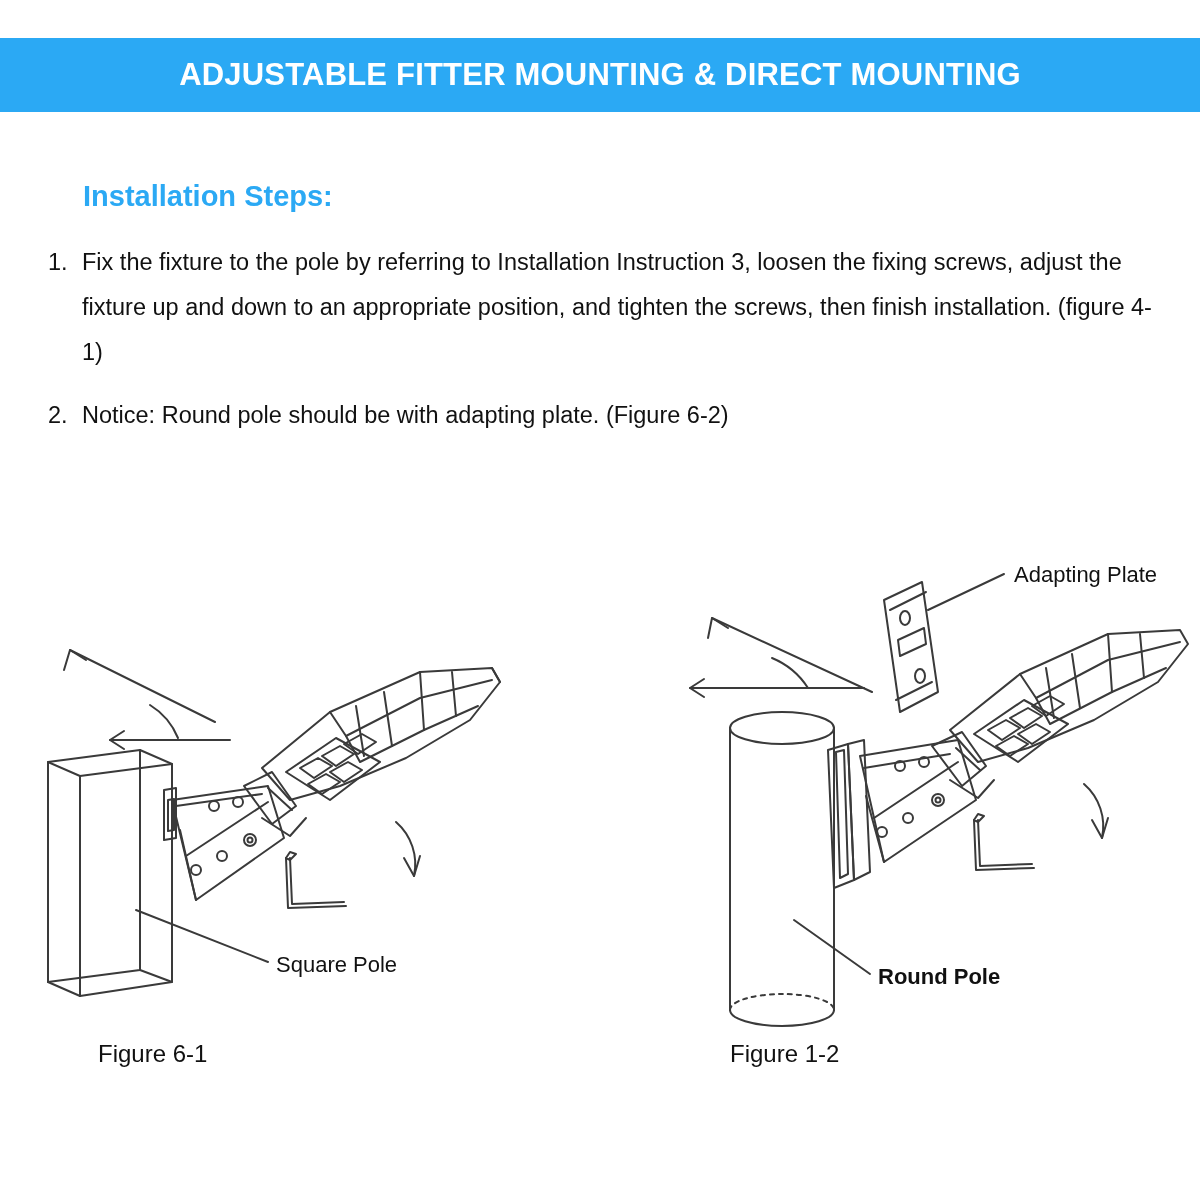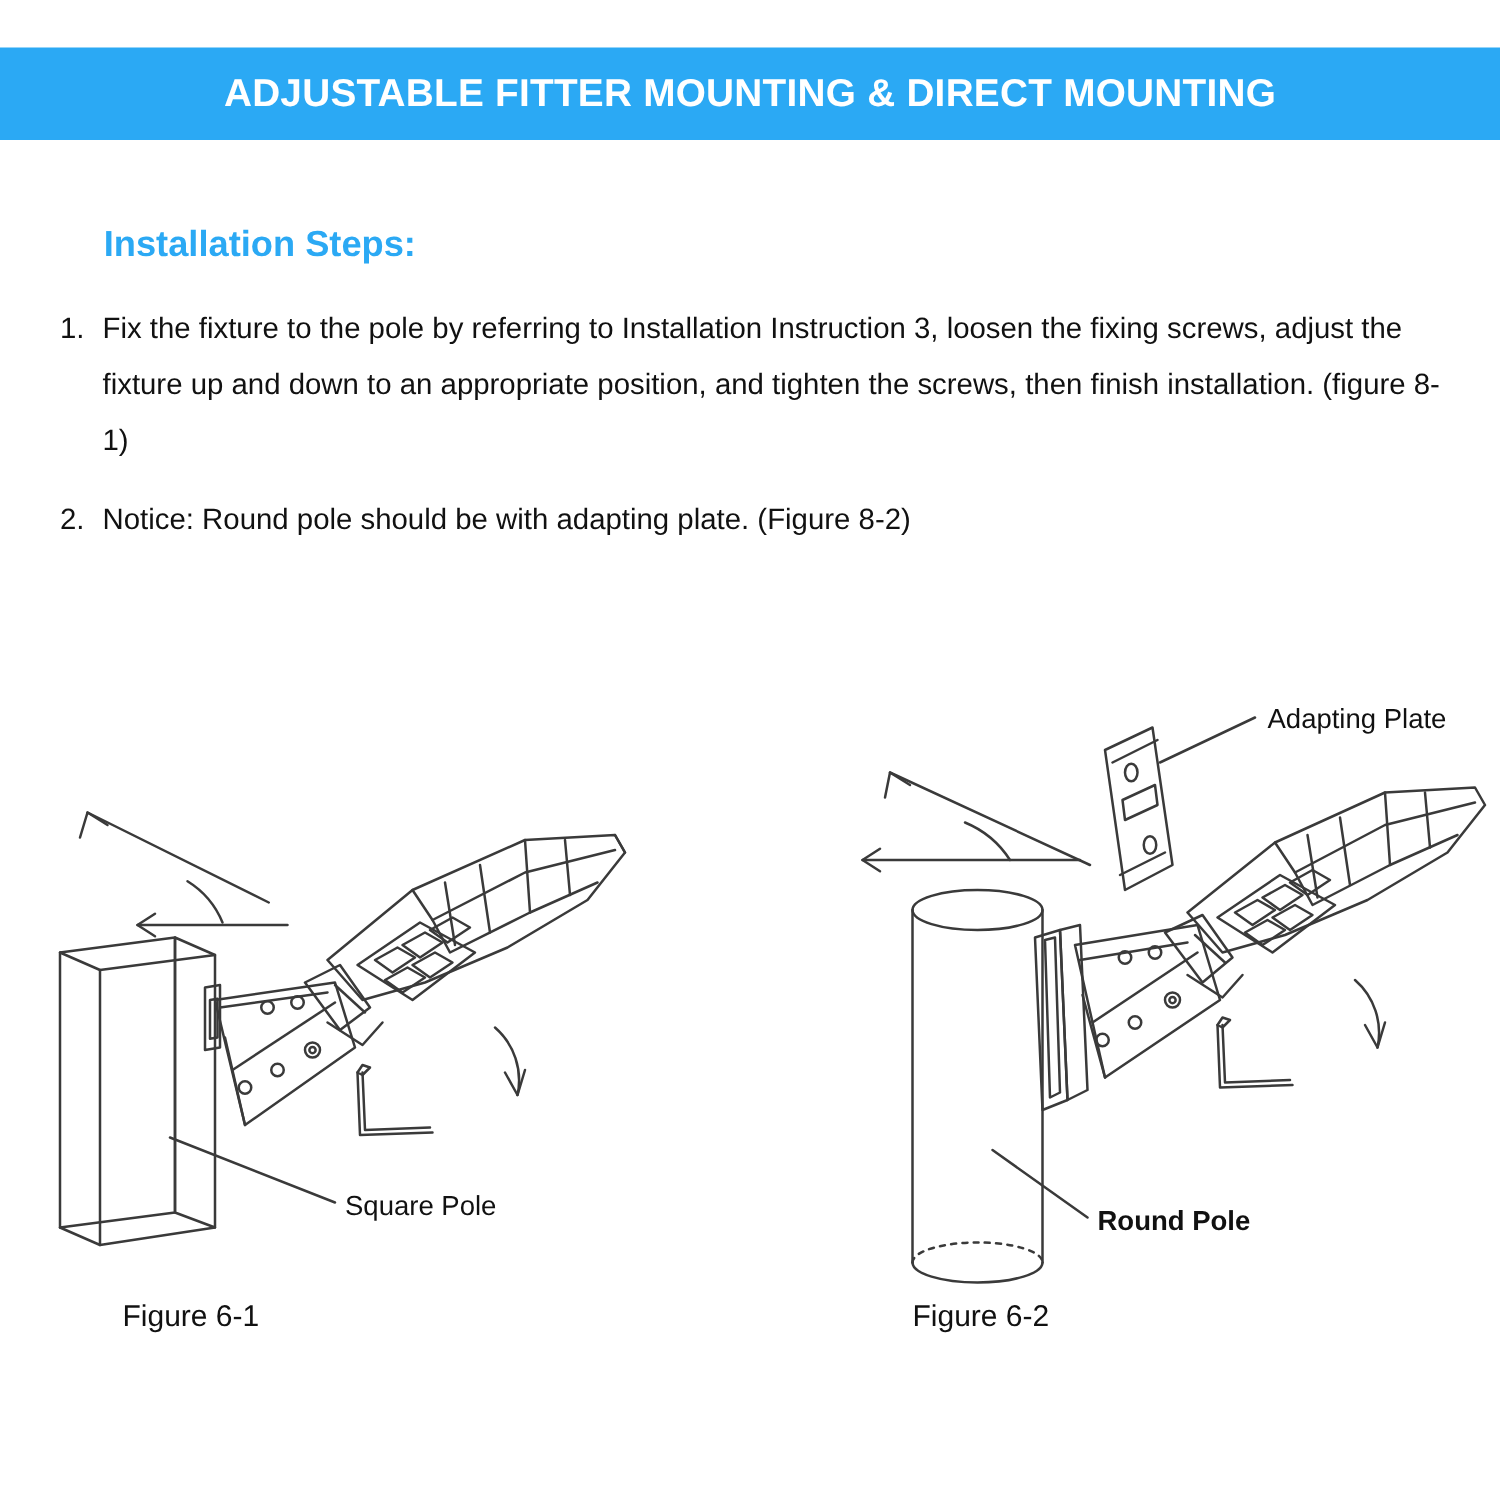--- a/index.html
+++ b/index.html
@@ -114,25 +114,25 @@
 
   <div class="banner">
     <div class="banner-title">ADJUSTABLE FITTER MOUNTING &amp; DIRECT MOUNTING</div>
   </div>
 
   <div class="steps-heading">Installation Steps:</div>
 
   <div class="steps-list">
     <div class="step">
       <div class="step-num">1.</div>
-      <div class="step-text">Fix the fixture to the pole by referring to Installation Instruction 3, loosen the fixing screws, adjust the fixture up and down to an appropriate position, and tighten the screws, then finish installation. (figure 8-1)</div>
+      <div class="step-text">Fix the fixture to the pole by referring to Installation Instruction 3, loosen the fixing screws, adjust the fixture up and down to an appropriate position, and tighten the screws, then finish installation. (figure 4-1)</div>
     </div>
     <div class="step">
       <div class="step-num">2.</div>
-      <div class="step-text">Notice: Round pole should be with adapting plate. (Figure 8-2)</div>
+      <div class="step-text">Notice: Round pole should be with adapting plate. (Figure 6-2)</div>
     </div>
   </div>
 
   <div class="figures">
 
     <div class="figure left">
       <svg class="fig-svg" width="600" height="640" viewBox="0 0 600 640">
         <g fill="none" stroke="#3A3A3A" stroke-width="2" stroke-linejoin="round" stroke-linecap="round">
 
           <g stroke-width="2">
@@ -303,17 +303,17 @@
           </g>
           <g>
             <path d="M162,420 L238,474"></path>
           </g>
         </g>
 
         <text class="label-text" x="382" y="82" font-size="22" fill="#111111">Adapting Plate</text>
         <text class="label-text" x="246" y="484" font-size="22" font-weight="bold" fill="#111111">Round Pole</text>
       </svg>
 
-      <div class="fig-caption">Figure 6-2</div>
+      <div class="fig-caption">Figure 1-2</div>
     </div>
 
   </div>
 </div>
 
 </body></html>

